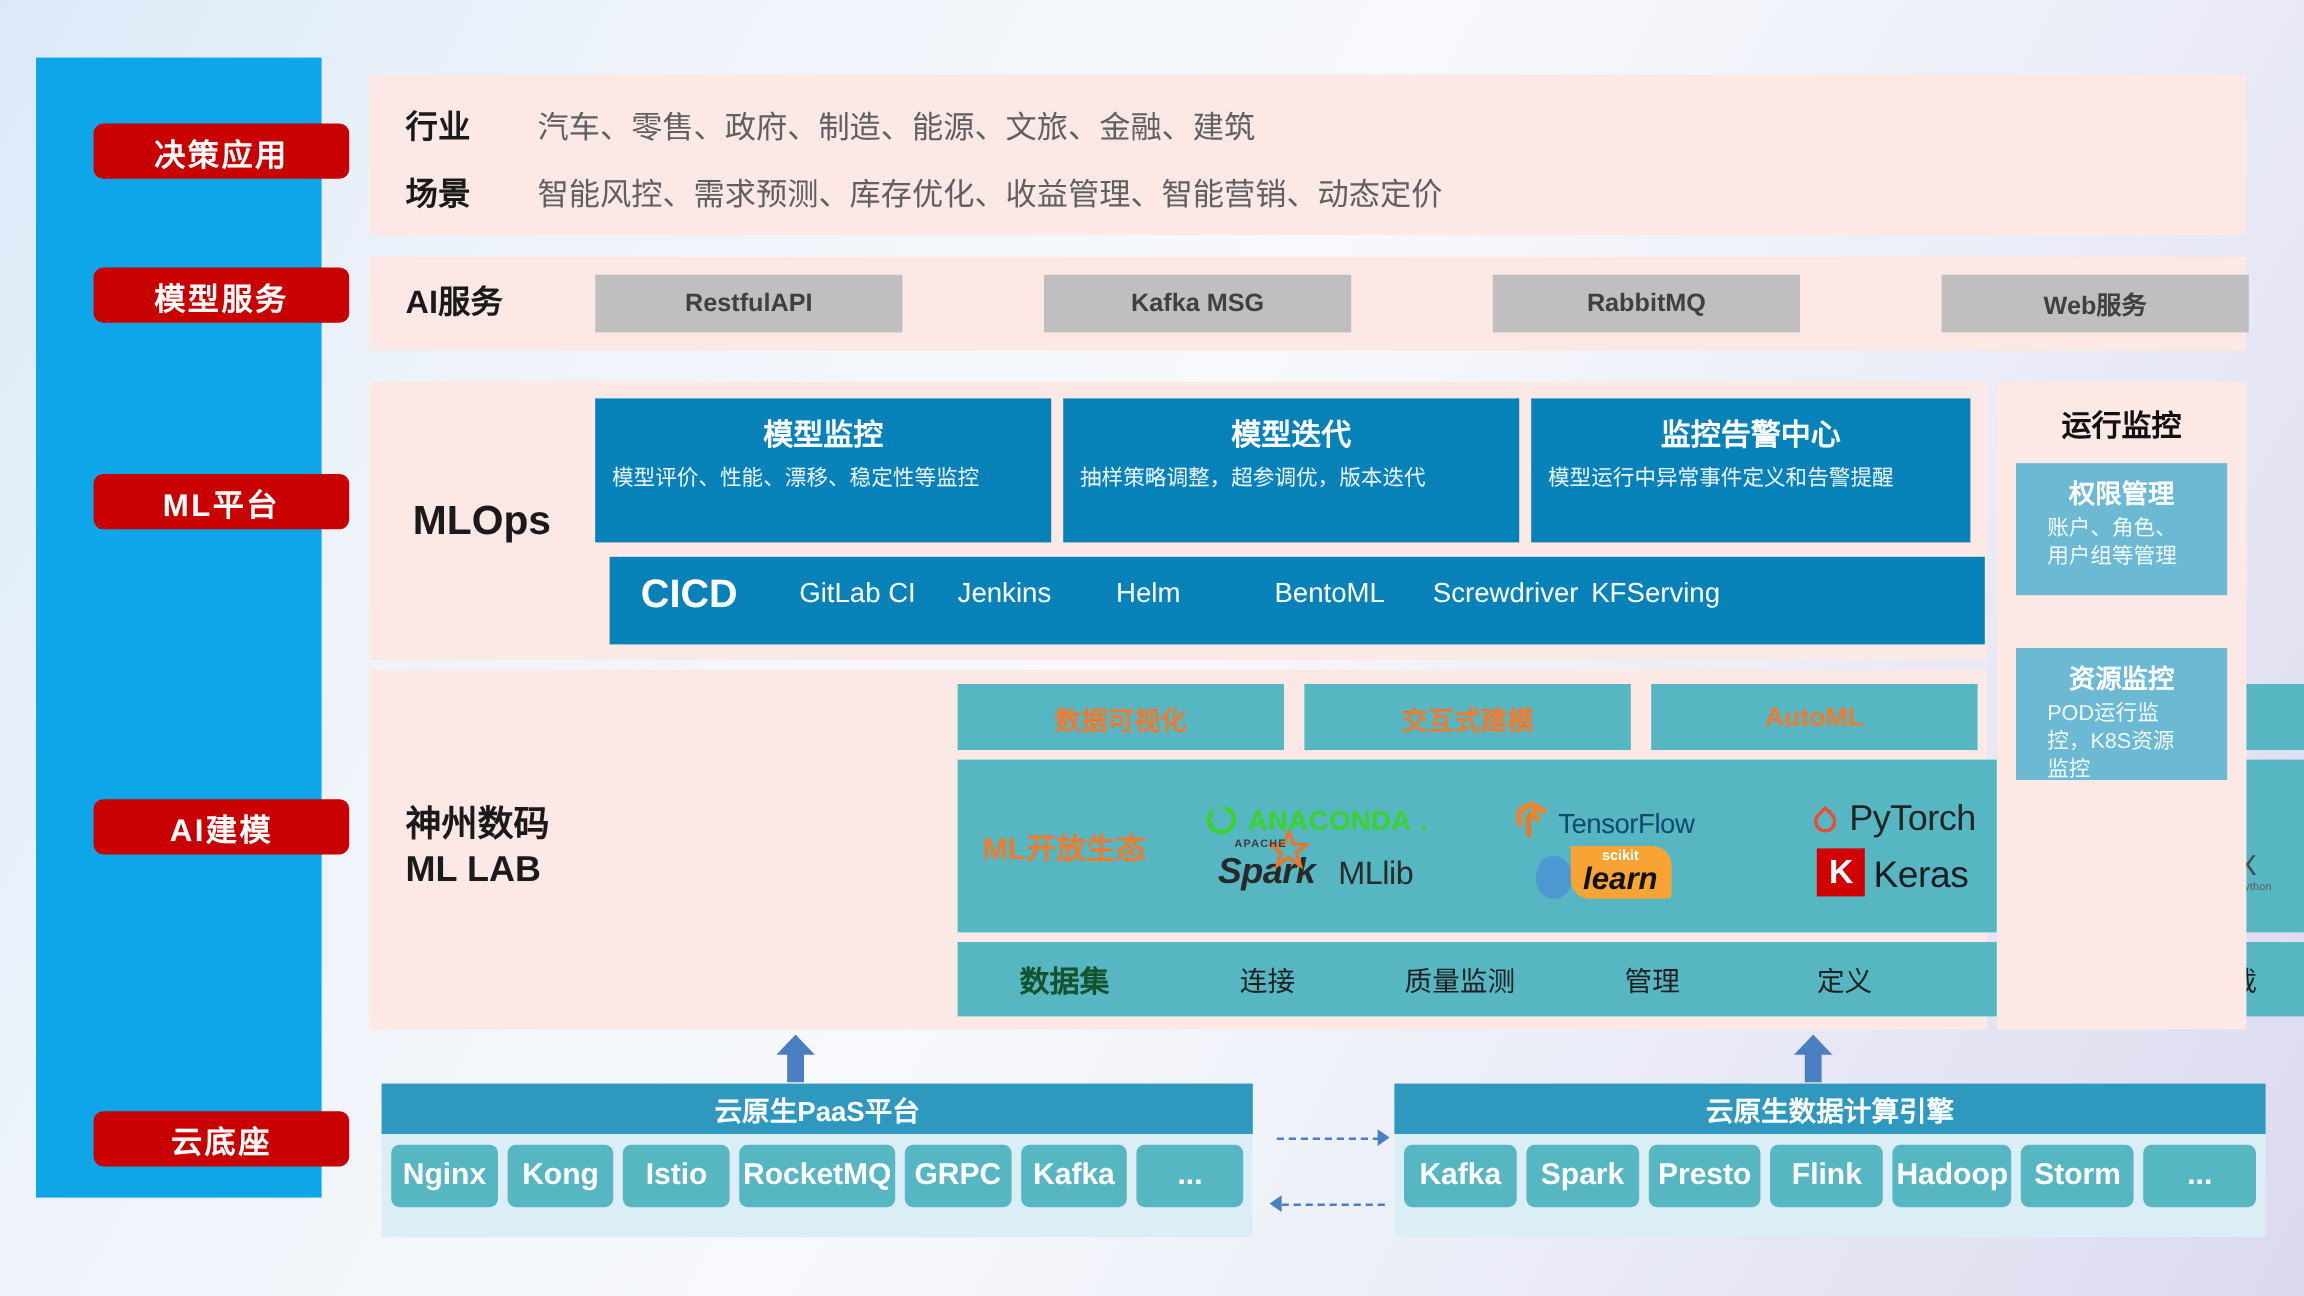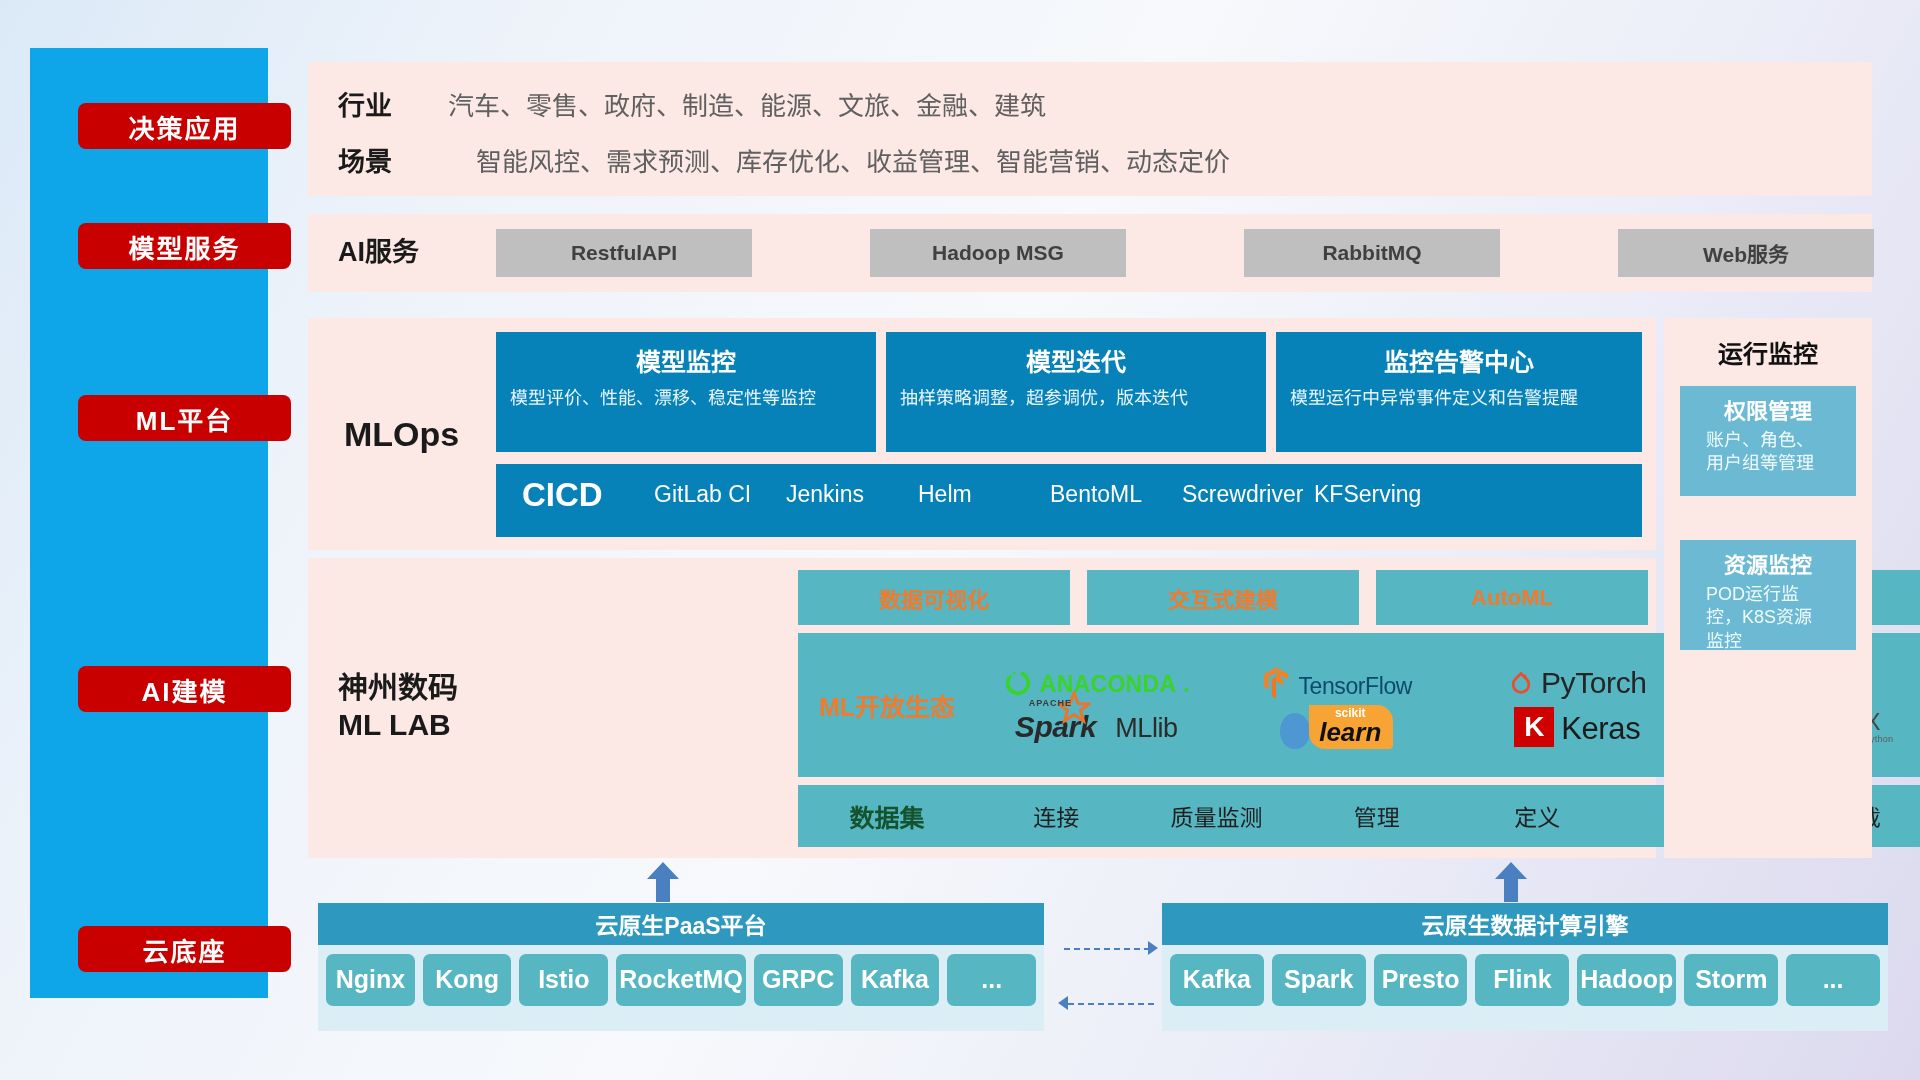--- a/index.html
+++ b/index.html
@@ -55,21 +55,21 @@
   #mlops-label { position: absolute; left: 36px; top: 96px; font-size: 34px; }
   .mlops-card {
     position: absolute; top: 14px; height: 120px;
     background: #0682b8; color: #fff; padding: 10px 14px 8px;
   }
   .mlops-card h3 {
     font-size: 25px; font-weight: bold; text-align: center; margin-bottom: 8px;
   }
   .mlops-card p { font-size: 18px; line-height: 1.34; color: #eaf6fc; }
   #cicd-bar {
-    position: absolute; left: 188px; top: 146px; width: 1146px; height: 73px;
+    position: absolute; left: 200px; top: 146px; width: 1146px; height: 73px;
     background: #0682b8; color: #fff; display: flex; align-items: flex-start;
   }
   #cicd-title { font-size: 33px; font-weight: bold; padding: 12px 0 0 26px; width: 158px; }
   .cicd-item {
     font-size: 23px; padding-top: 16px; width: 132px;
     line-height: 1.25; text-align: left; overflow: hidden;
   }
 
   
   #panel-mllab { left: 308px; top: 558px; width: 1348px; height: 300px; }
@@ -146,30 +146,30 @@
     <div class="rail-chip" style="top:878px">
         <span>云底座</span>
       </div>
   </div>
 
   <div class="panel" id="panel-apps">
     <div class="app-line" style="left:30px; top:22px;">
       <span class="app-key">行业</span>
       <span class="app-val">汽车、零售、政府、制造、能源、文旅、金融、建筑</span>
     </div>
-    <div class="app-line" style="left:30px; top:78px;gap:28px;">
+    <div class="app-line" style="left:30px; top:78px;">
       <span class="app-key">场景</span>
       <span class="app-val">智能风控、需求预测、库存优化、收益管理、智能营销、动态定价</span>
     </div>
   </div>
 
   <div class="panel" id="panel-aiservice">
     <div class="row-label" id="aiservice-label">AI服务</div>
     <div class="svc-chip" style="left:188px">RestfulAPI</div>
-    <div class="svc-chip" style="left:562px">Hadoop MSG</div>
+    <div class="svc-chip" style="left:562px">Kafka MSG</div>
     <div class="svc-chip" style="left:936px">RabbitMQ</div>
     <div class="svc-chip" style="left:1310px">Web服务</div>
   </div>
 
   <div class="panel" id="panel-mlops">
     <div class="row-label" id="mlops-label">MLOps</div>
 
     <div class="mlops-card" style="left:188px; width:380px;">
       <h3>模型监控</h3>
       <p>模型评价、性能、漂移、稳定性等监控</p>

